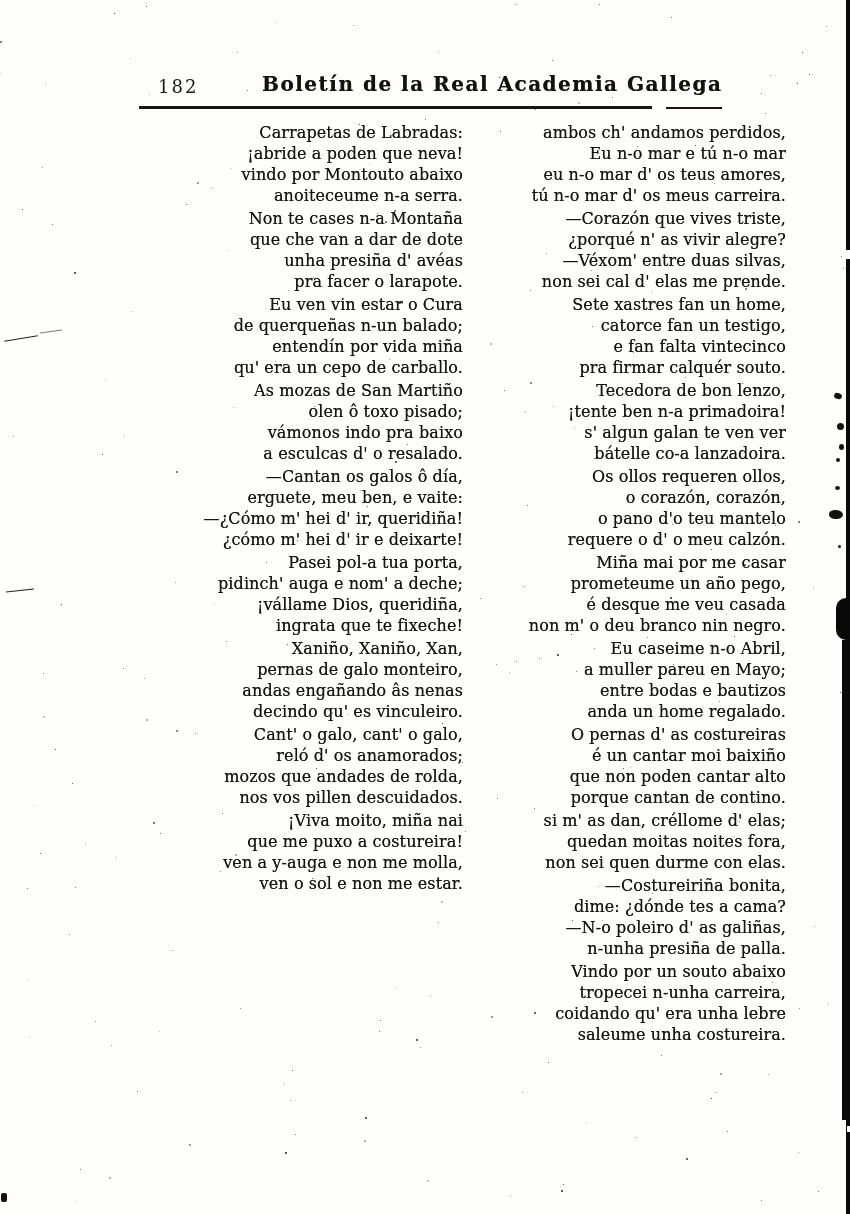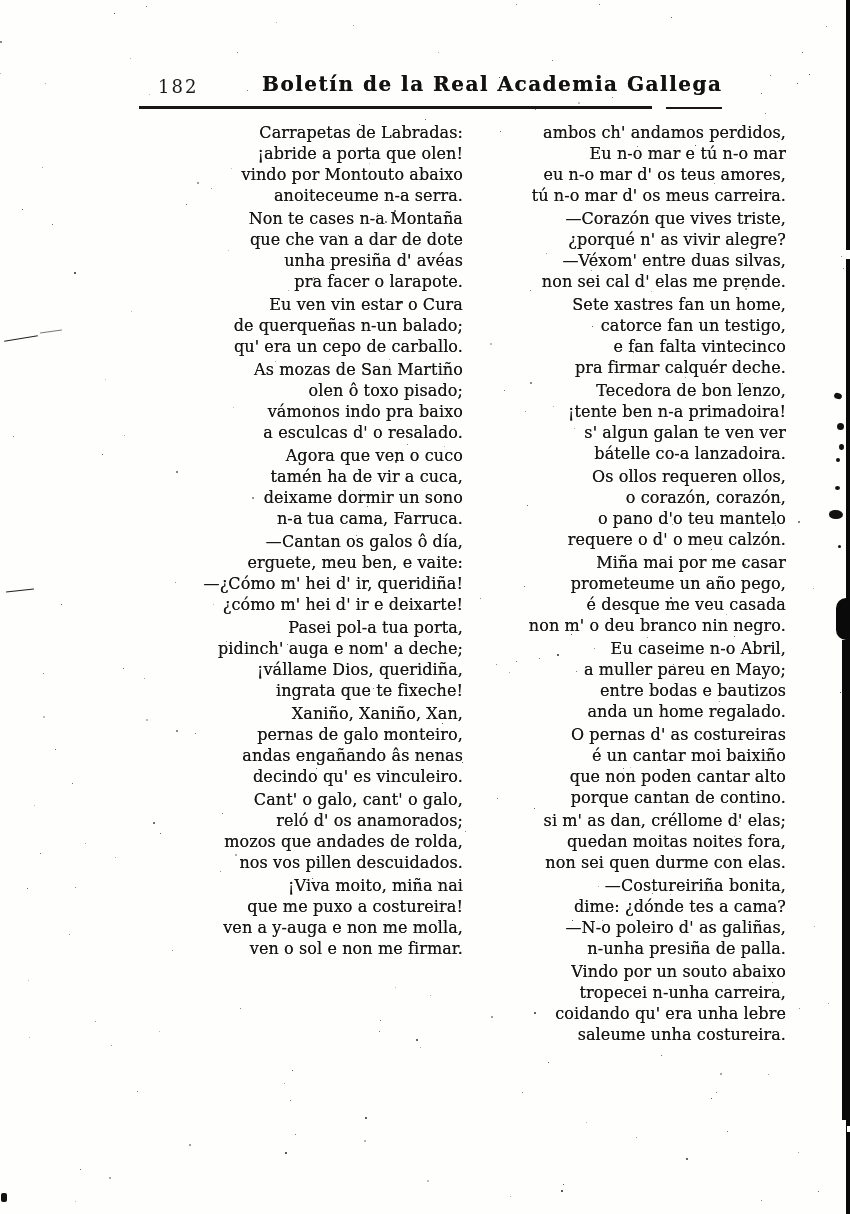--- a/index.html
+++ b/index.html
@@ -67,48 +67,43 @@
 <div class="sheet">
 
   <span class="pagenum">182</span>
   <span class="journal-title">Boletín de la Real Academia Gallega</span>
   <div class="rule rule1"></div>
   <div class="rule rule2"></div>
 
   <div class="col col-left" id="col-left">
       <div class="stanza">
         <div class="vline first">Carrapetas de Labradas:</div>
-        <div class="vline">¡abride a porta que olen!</div>
+        <div class="vline">¡abride a poden que neva!</div>
         <div class="vline">vindo por Montouto abaixo</div>
         <div class="vline">anoiteceume n-a serra.</div>
       </div>
       <div class="stanza">
         <div class="vline first">Non te cases n-a Montaña</div>
         <div class="vline">que che van a dar de dote</div>
         <div class="vline">unha presiña d' avéas</div>
         <div class="vline">pra facer o larapote.</div>
       </div>
       <div class="stanza">
         <div class="vline first">Eu ven vin estar o Cura</div>
         <div class="vline">de querqueñas n-un balado;</div>
+        <div class="vline">entendín por vida miña</div>
         <div class="vline">qu' era un cepo de carballo.</div>
       </div>
       <div class="stanza">
         <div class="vline first">As mozas de San Martiño</div>
         <div class="vline">olen ô toxo pisado;</div>
         <div class="vline">vámonos indo pra baixo</div>
         <div class="vline">a esculcas d' o resalado.</div>
       </div>
       <div class="stanza">
-        <div class="vline first">Agora que ven o cuco</div>
-        <div class="vline">tamén ha de vir a cuca,</div>
-        <div class="vline">deixame dormir un sono</div>
-        <div class="vline">n-a tua cama, Farruca.</div>
-      </div>
-      <div class="stanza">
         <div class="vline first">—Cantan os galos ô día,</div>
         <div class="vline">erguete, meu ben, e vaite:</div>
         <div class="vline">—¿Cómo m' hei d' ir, queridiña!</div>
         <div class="vline">¿cómo m' hei d' ir e deixarte!</div>
       </div>
       <div class="stanza">
         <div class="vline first">Pasei pol-a tua porta,</div>
         <div class="vline">pidinch' auga e nom' a deche;</div>
         <div class="vline">¡vállame Dios, queridiña,</div>
         <div class="vline">ingrata que te fixeche!</div>
@@ -122,41 +117,41 @@
       <div class="stanza">
         <div class="vline first">Cant' o galo, cant' o galo,</div>
         <div class="vline">reló d' os anamorados;</div>
         <div class="vline">mozos que andades de rolda,</div>
         <div class="vline">nos vos pillen descuidados.</div>
       </div>
       <div class="stanza">
         <div class="vline first">¡Viva moito, miña nai</div>
         <div class="vline">que me puxo a costureira!</div>
         <div class="vline">ven a y-auga e non me molla,</div>
-        <div class="vline">ven o sol e non me firmar.</div>
+        <div class="vline">ven o sol e non me estar.</div>
       </div>
     </div>
   <div class="col col-right" id="col-right">
       <div class="stanza">
         <div class="vline">ambos ch' andamos perdidos,</div>
         <div class="vline first">Eu n-o mar e tú n-o mar</div>
         <div class="vline">eu n-o mar d' os teus amores,</div>
         <div class="vline">tú n-o mar d' os meus carreira.</div>
       </div>
       <div class="stanza">
         <div class="vline first">—Corazón que vives triste,</div>
         <div class="vline">¿porqué n' as vivir alegre?</div>
         <div class="vline">—Véxom' entre duas silvas,</div>
         <div class="vline">non sei cal d' elas me prende.</div>
       </div>
       <div class="stanza">
         <div class="vline first">Sete xastres fan un home,</div>
         <div class="vline">catorce fan un testigo,</div>
         <div class="vline">e fan falta vintecinco</div>
-        <div class="vline">pra firmar calquér deche.</div>
+        <div class="vline">pra firmar calquér souto.</div>
       </div>
       <div class="stanza">
         <div class="vline first">Tecedora de bon lenzo,</div>
         <div class="vline">¡tente ben n-a primadoira!</div>
         <div class="vline">s' algun galan te ven ver</div>
         <div class="vline">bátelle co-a lanzadoira.</div>
       </div>
       <div class="stanza">
         <div class="vline first">Os ollos requeren ollos,</div>
         <div class="vline">o corazón, corazón,</div>

